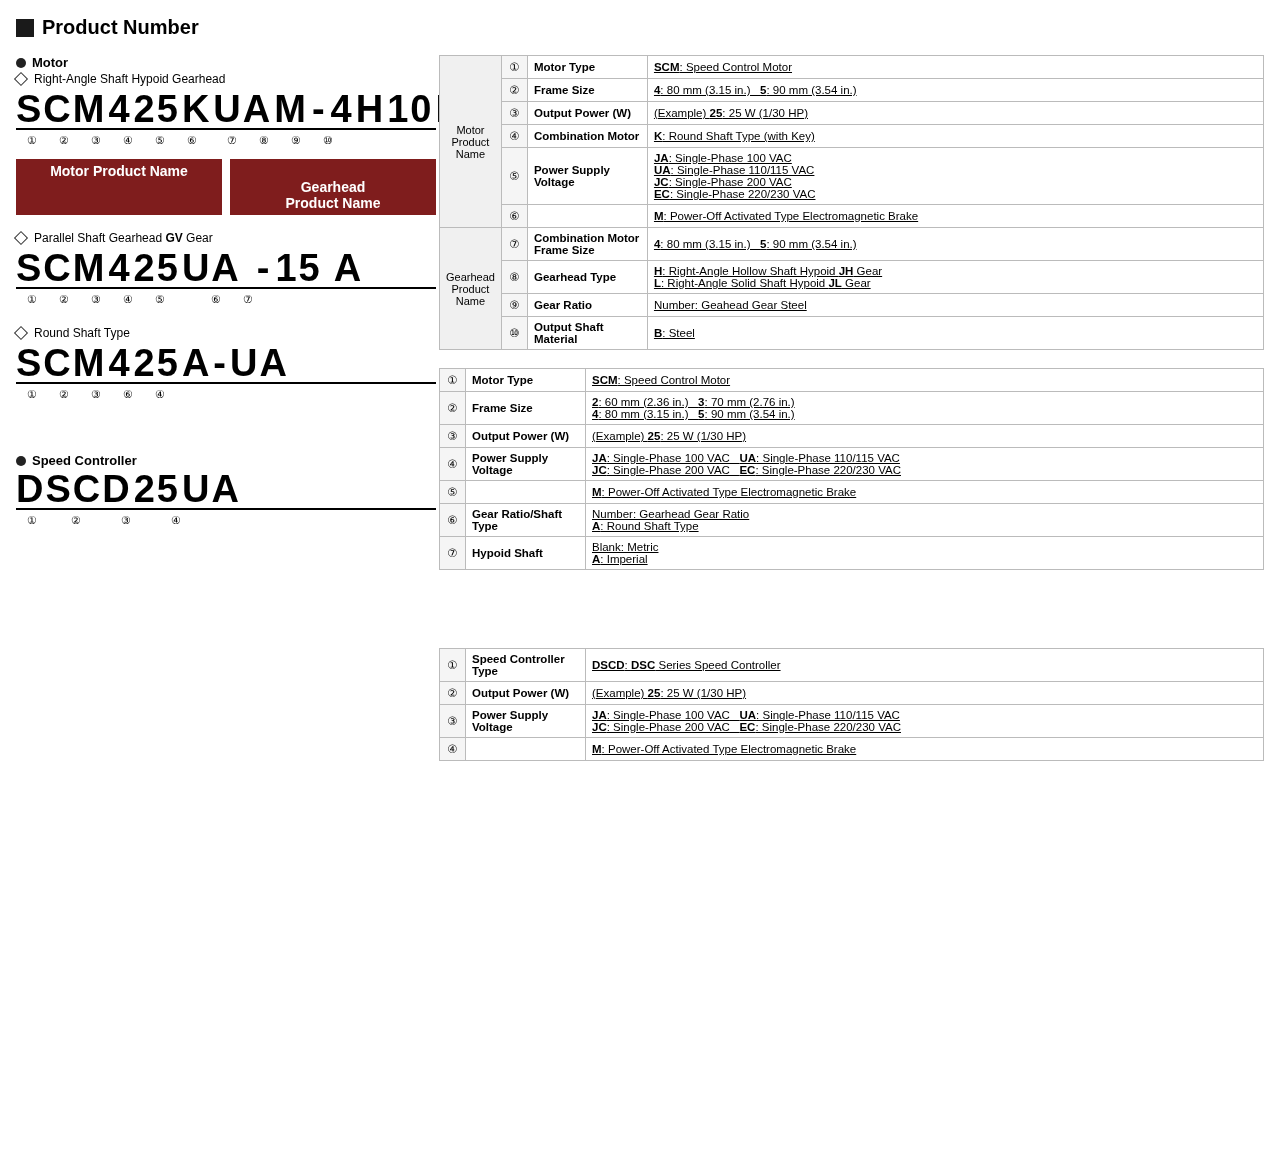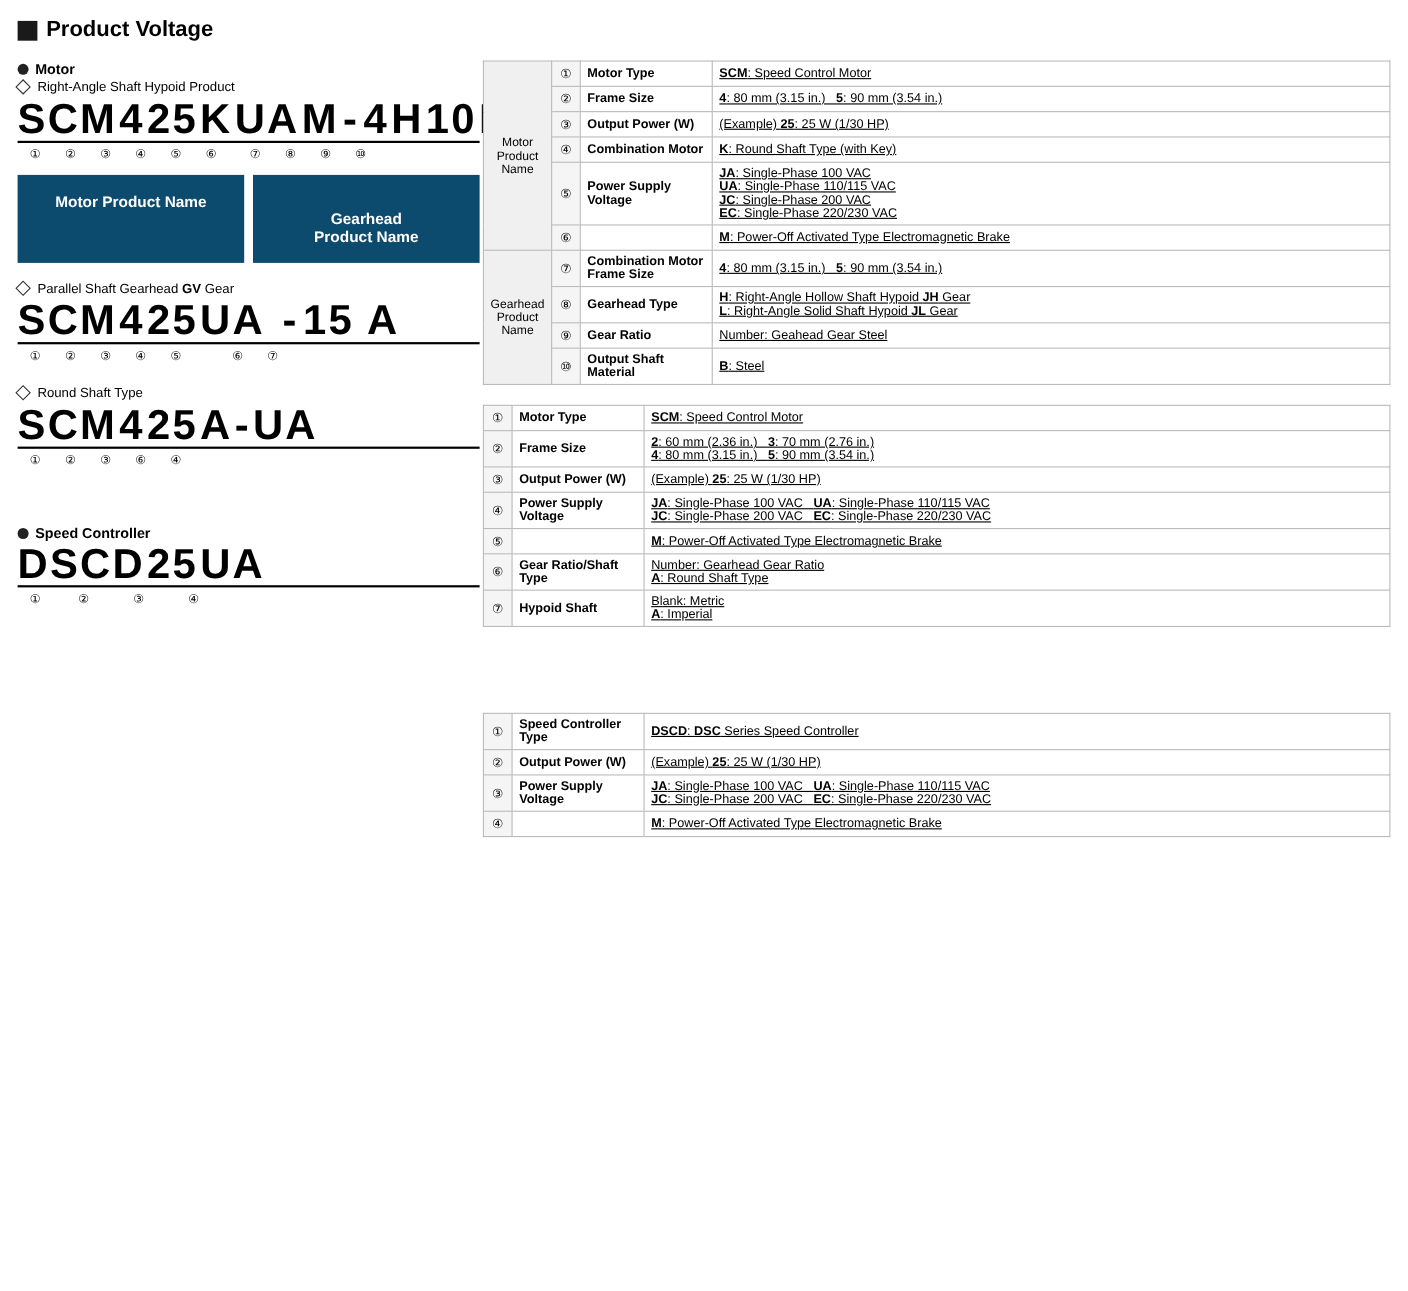--- a/index.html
+++ b/index.html
@@ -81,25 +81,25 @@
       margin-bottom: 4px;
     }
 
     
     .label-boxes {
       display: flex;
       gap: 8px;
       margin-bottom: 16px;
     }
     .label-box {
-      background: #0c4a6e;
+      background: #7f1d1d;
       color: #fff;
       font-weight: bold;
       font-size: 14px;
-      padding: 16px 16px;
+      padding: 4px 16px;
       text-align: center;
       flex: 1;
     }
 
     
     table.spec-table {
       border-collapse: collapse;
       width: 100%;
       font-size: 11.5px;
       margin-bottom: 18px;
@@ -163,35 +163,35 @@
     }
 
     
     .pn1 { letter-spacing: 2px; }
   </style>
 </head>
 <body>
 
 <div class="page-title">
   <span class="page-title-square"></span>
-  <span>Product Voltage</span>
+  <span>Product Number</span>
 </div>
 
 <div class="main-layout">
 
   <div class="left-col">
 
     <div class="bullet-heading">
       <span class="bullet-dot"></span>
       <span>Motor</span>
     </div>
 
     <div class="diamond-heading">
       <span class="diamond"></span>
-      <span>Right-Angle Shaft Hypoid Product</span>
+      <span>Right-Angle Shaft Hypoid Gearhead</span>
     </div>
 
     <div class="number-underline">
       <div class="product-row pn1">
         <span style="margin-right:2px;">SCM</span>
         <span style="margin-right:2px;">4</span>
         <span style="margin-right:2px;">25</span>
         <span style="margin-right:2px;">K</span>
         <span style="margin-right:2px;">UA</span>
         <span style="margin-right:4px;">M</span>

